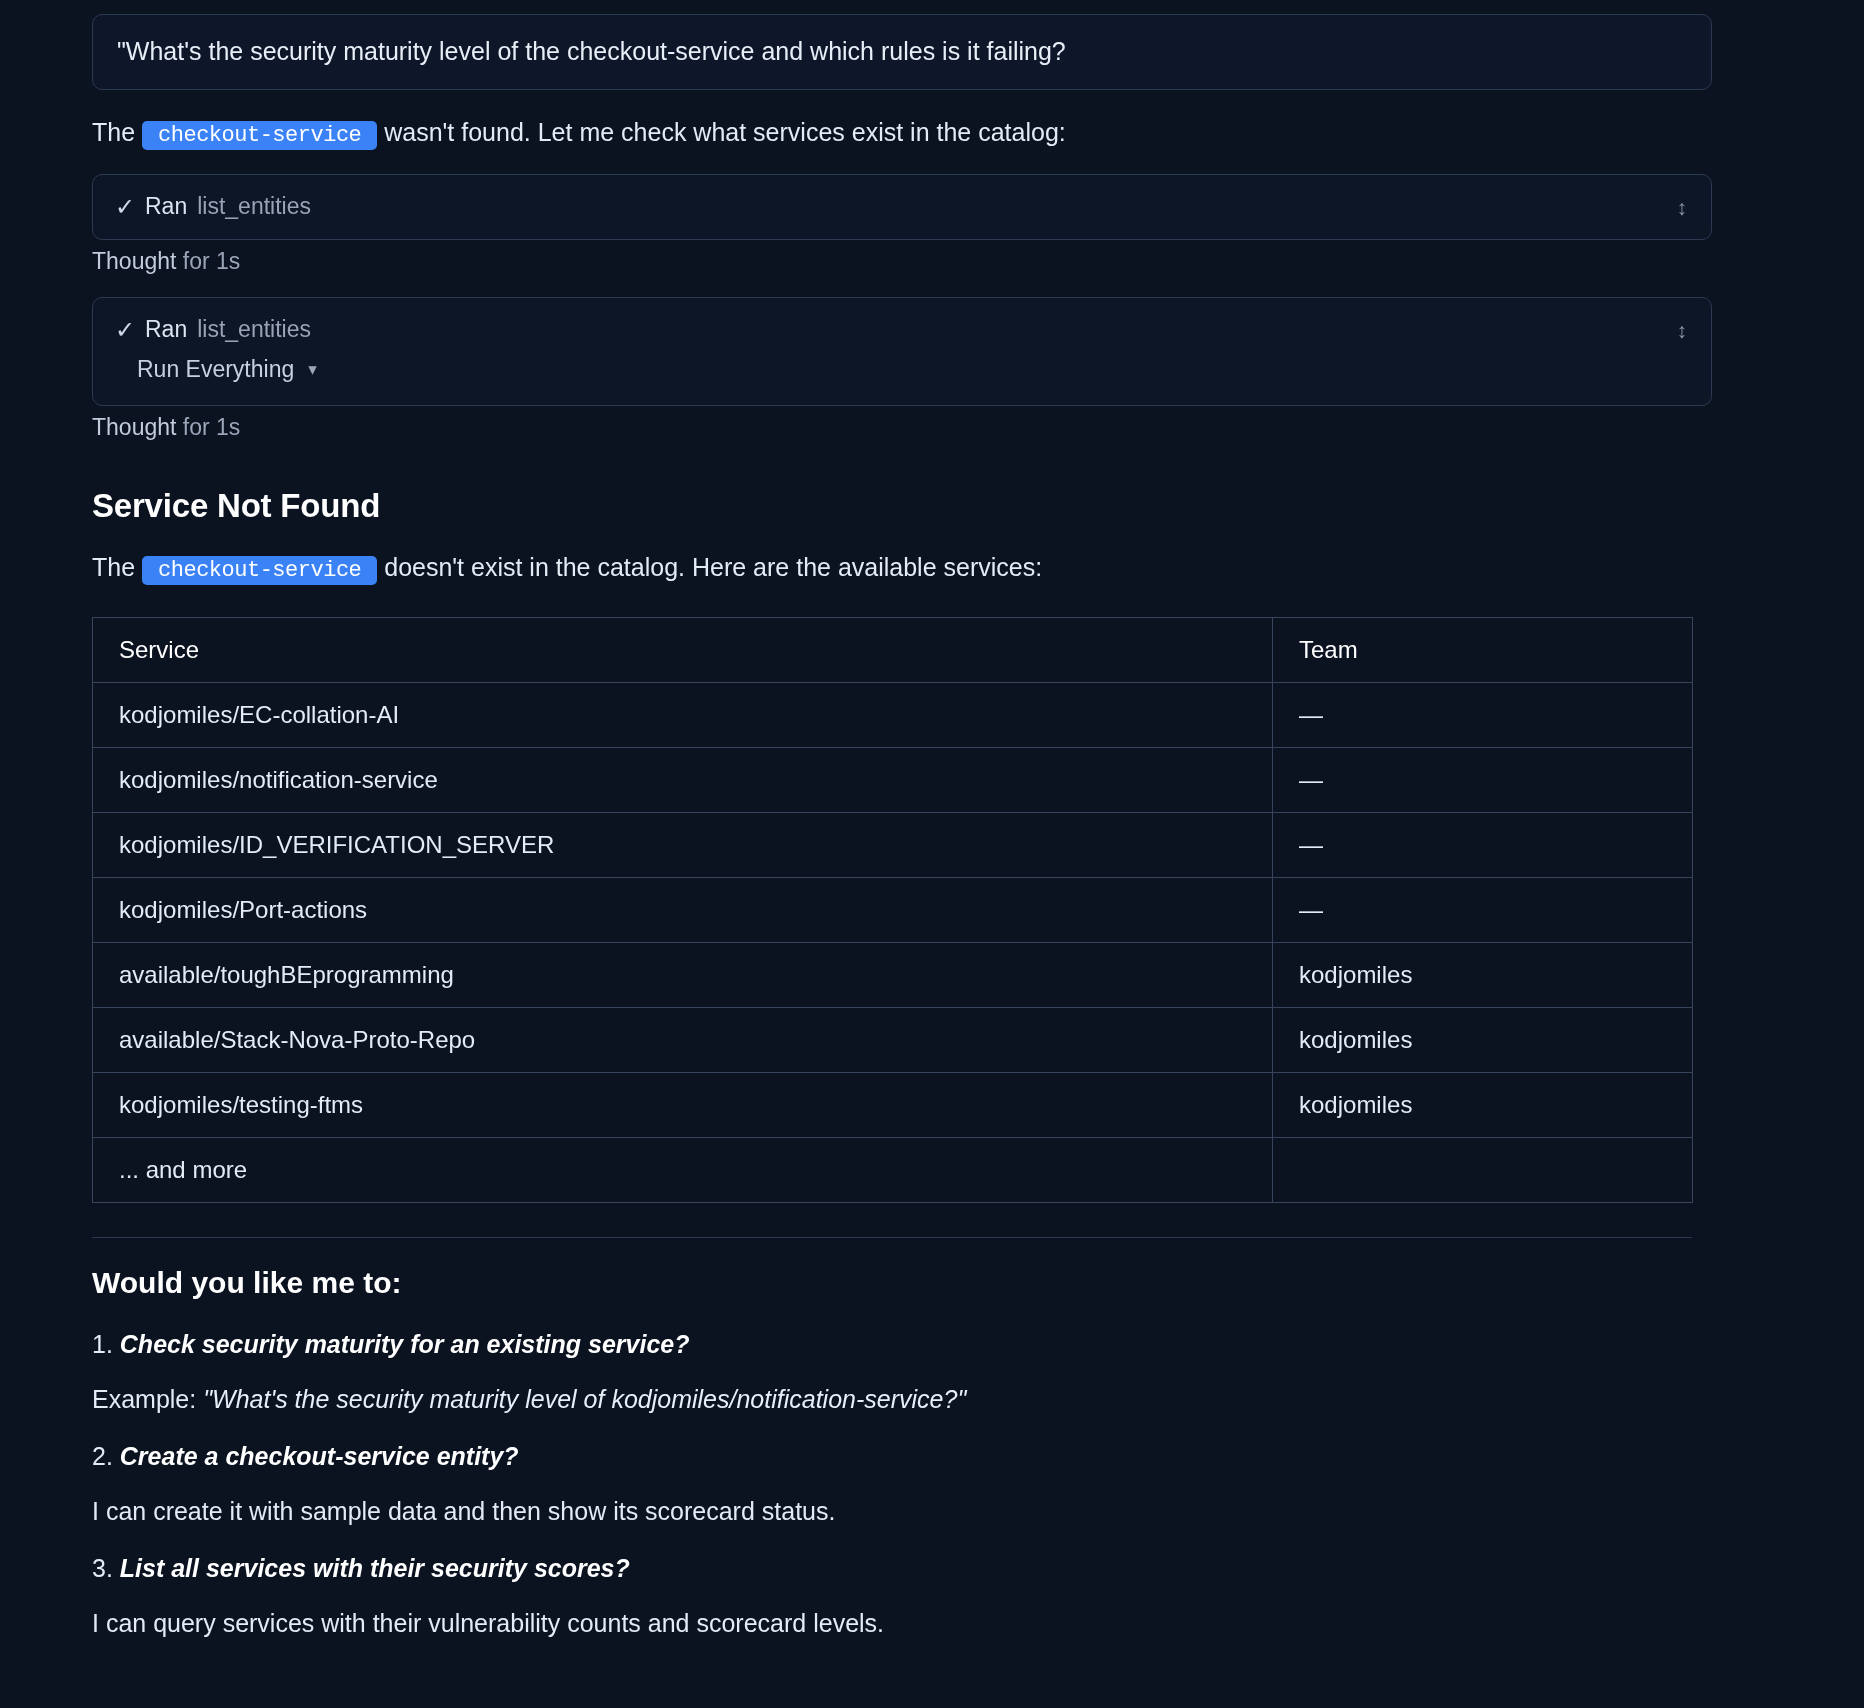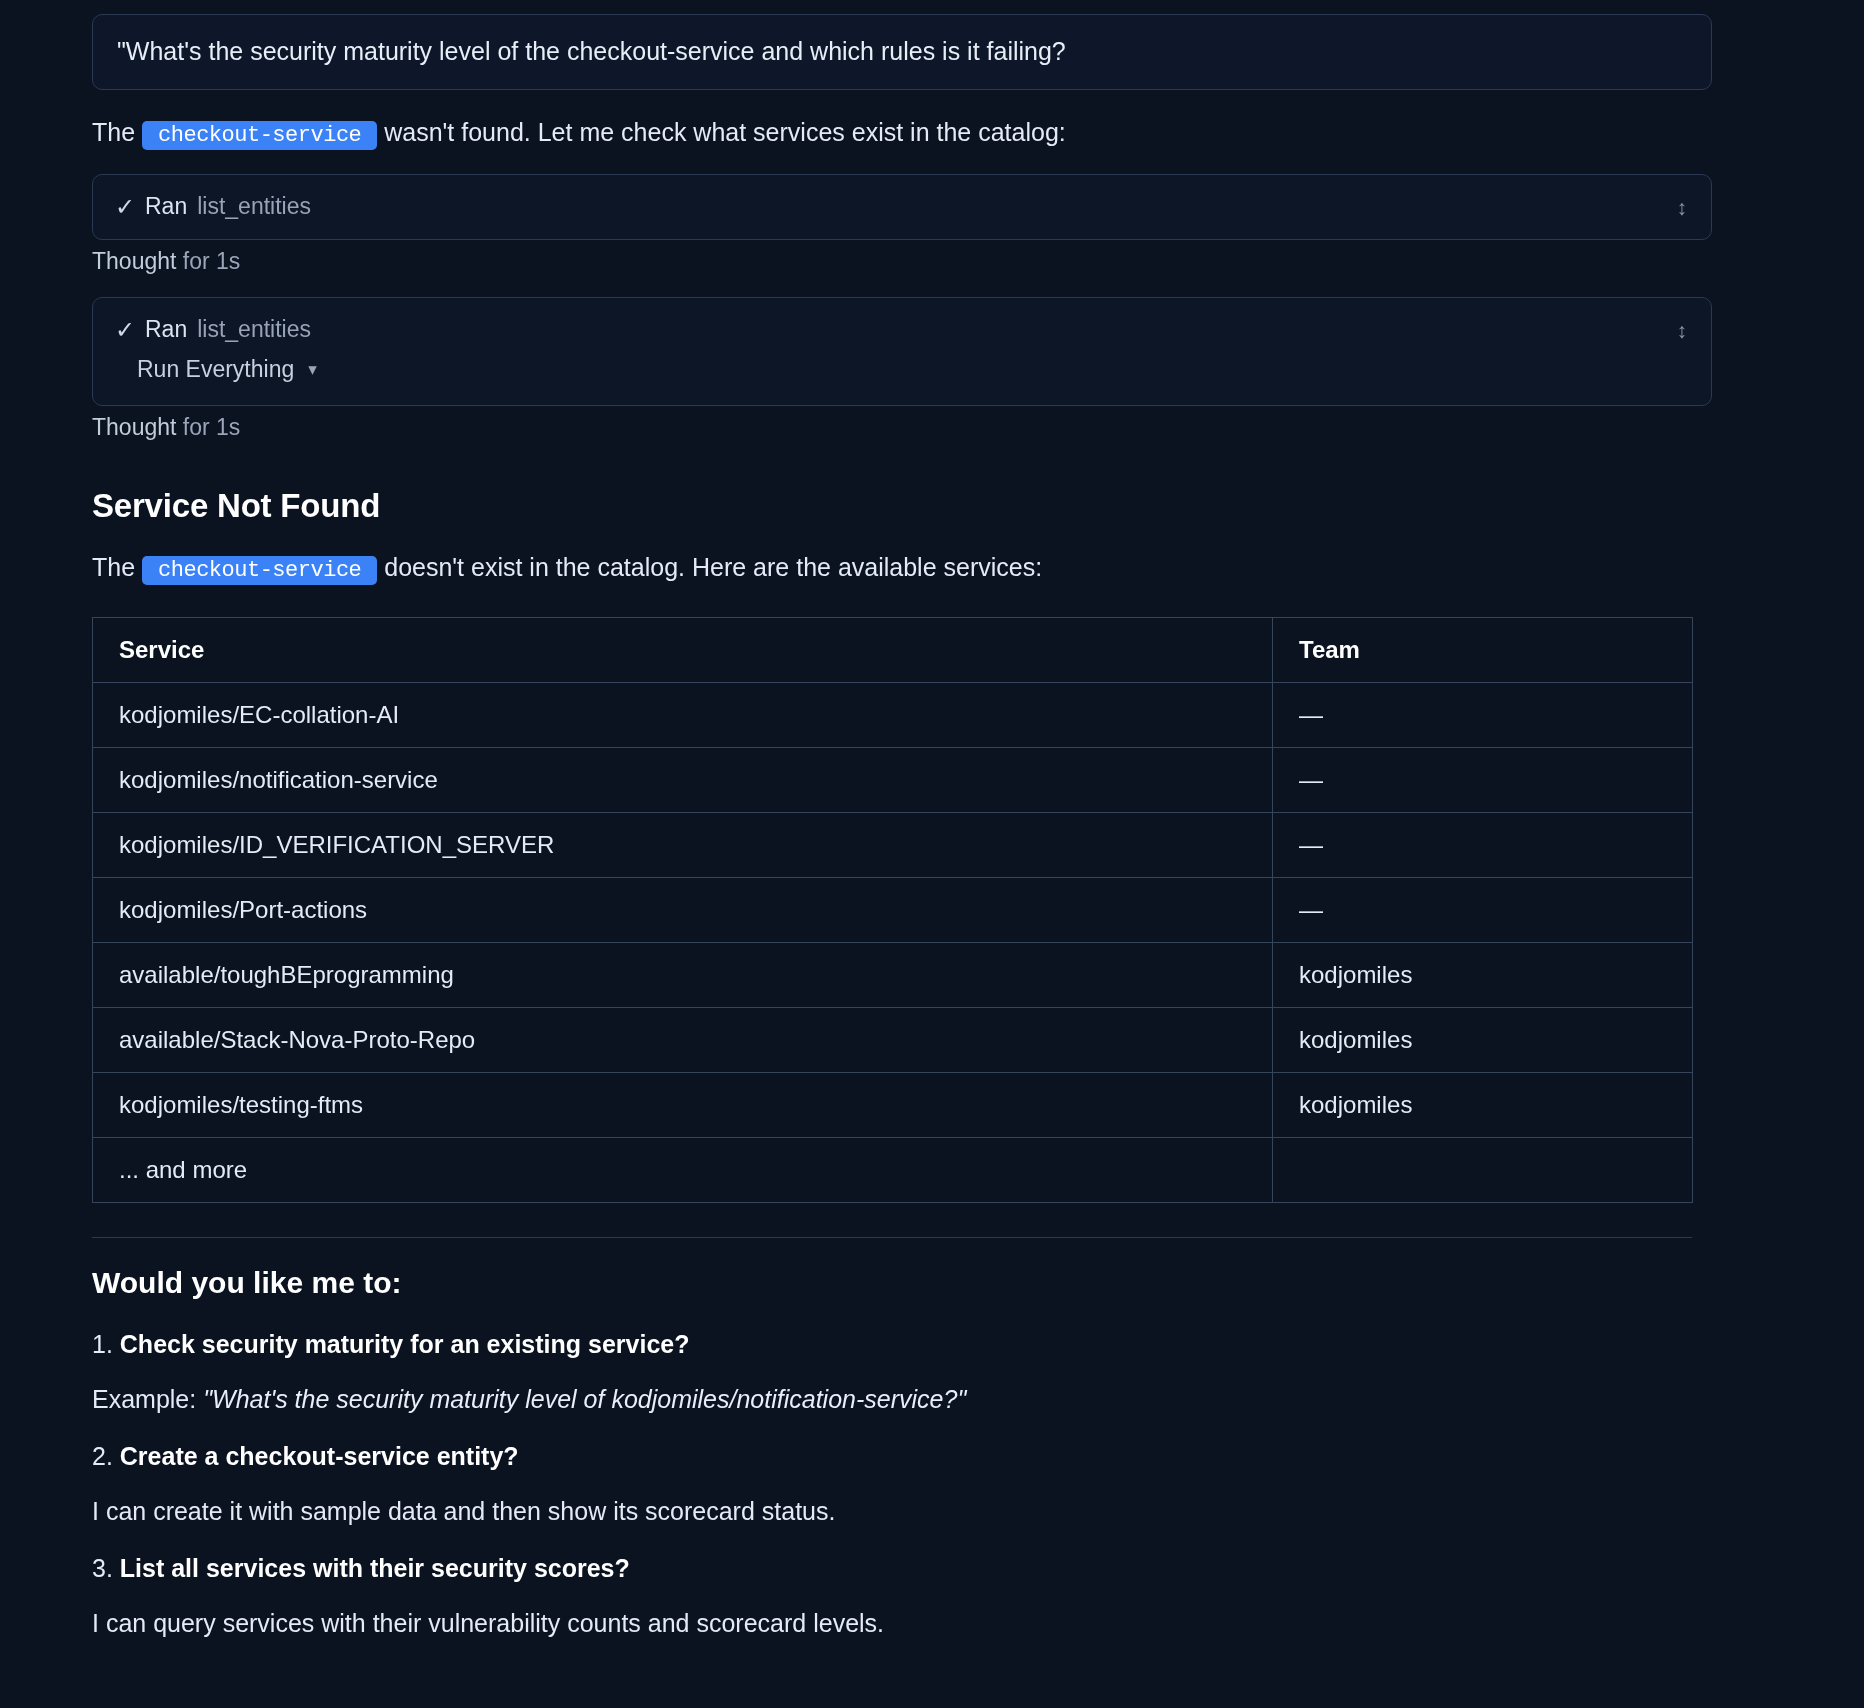--- a/index.html
+++ b/index.html
@@ -140,21 +140,21 @@
   table.svc-table th,
   table.svc-table td {
     border: 1px solid #36445c;
     text-align: left;
     padding: 16px 26px;
     font-size: 24px;
     color: #e4ebf5;
     height: 32px;
   }
   table.svc-table th {
-    font-weight: bold;
+    font-weight: normal;
     color: #ffffff;
   }
   table.svc-table col.c1 { width: 1180px; }
   table.svc-table col.c2 { width: 420px; }
   td.dash { color: #dfe7f2; }
 
   hr.sep {
     border: none;
     border-top: 1px solid #2b3952;
     margin: 34px 0 0 0;
@@ -166,21 +166,21 @@
     font-weight: bold;
     color: #ffffff;
     margin-top: 28px;
   }
   .numbered {
     font-size: 25px;
     margin-top: 28px;
     color: #ffffff;
   }
   .numbered .num { font-weight: normal; color: #e4ebf5; }
-  .numbered .bold { font-weight: bold; }
+  .numbered .bold { font-weight: bold; font-style: italic; }
   .example {
     font-size: 25px;
     margin-top: 26px;
     color: #e4ebf5;
   }
   .example em { font-style: italic; color: #e9eff8; }
   .plain {
     font-size: 25px;
     margin-top: 26px;
     color: #e4ebf5;

